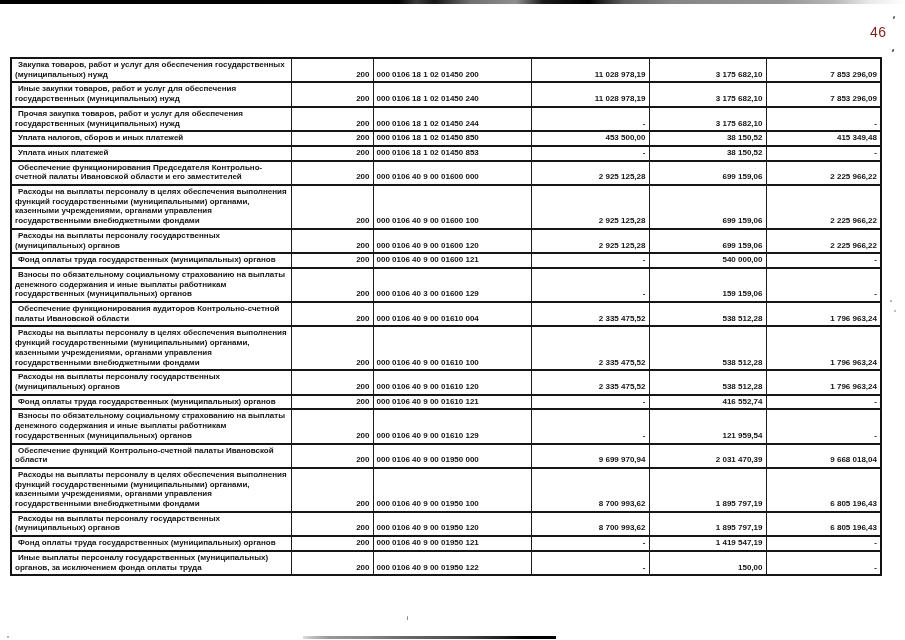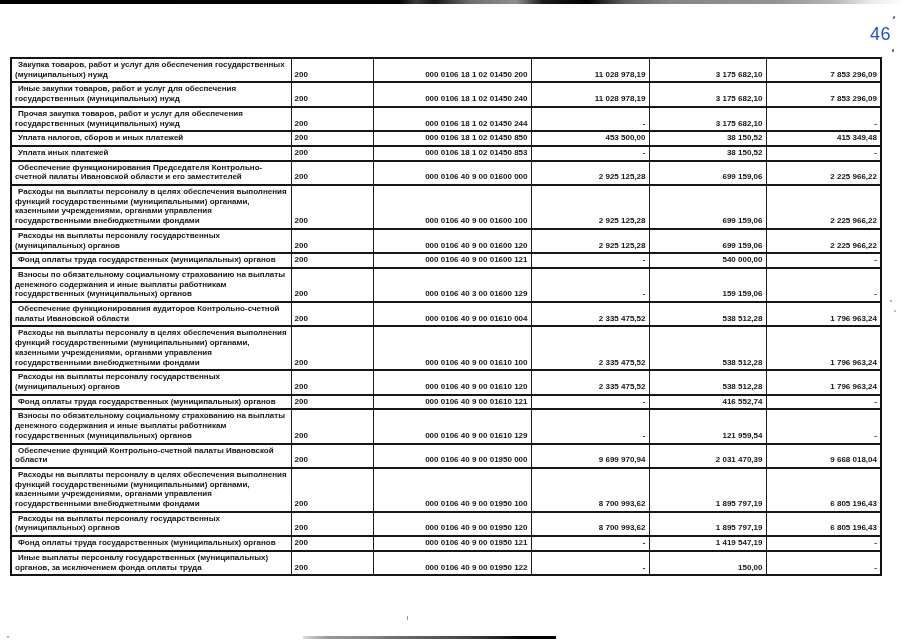--- a/index.html
+++ b/index.html
@@ -24,21 +24,21 @@
   }
   .scan-bottom {
     position: absolute; left: 303px; top: 636px;
     width: 253px; height: 3px;
     background: linear-gradient(to right,
       #ddd 0%, #bbb 4%, #999 10%, #888 25%, #6a6a6a 40%,
       #555 55%, #444 65%, #222 78%, #000 88%, #000 100%);
   }
   .page-number {
     position: absolute; left: 870px; top: 24px;
-    font-size: 18px; letter-spacing: 0.5px; color: #1d4ed8;
+    font-size: 14px; letter-spacing: 0.5px; color: #7f1d1d;
   }
   .speck { position: absolute; border-radius: 1px; }
   .sp1 { left: 893px; top: 16px;  width: 2px; height: 3px; background: #6a6a6a; transform: rotate(20deg); }
   .sp2 { left: 892px; top: 49px;  width: 2px; height: 3px; background: #5e5e5e; transform: rotate(20deg); }
   .sp3 { left: 890px; top: 300px; width: 2px; height: 2px; background: #9a9a9a; }
   .sp4 { left: 894px; top: 310px; width: 2px; height: 2px; background: #ababab; }
   .sp5 { left: 407px; top: 616px; width: 1px; height: 4px; background: #8a8a8a; }
   .sp6 { left: 7px;   top: 636px; width: 2px; height: 2px; background: #9a9a9a; }
 
   .doc-table {
@@ -62,22 +62,22 @@
     padding: 1px 3px 2px 3px;
     vertical-align: bottom;
     overflow: hidden;
   }
   td.c-name {
     text-align: left;
     vertical-align: top;
     padding-left: 4px;
     text-indent: 3px;
   }
-  td.c-vr   { text-align: left; }
-  td.c-code { text-align: right; white-space: nowrap; }
+  td.c-vr   { text-align: right; }
+  td.c-code { text-align: left; white-space: nowrap; }
   td.c-amt  { text-align: right; padding-right: 2px; white-space: nowrap; }
 </style>
 </head>
 <body>
 
 <div class="scan-top"></div>
 
 <div class="page-number">46</div>
 
 <div class="speck sp1"></div>

